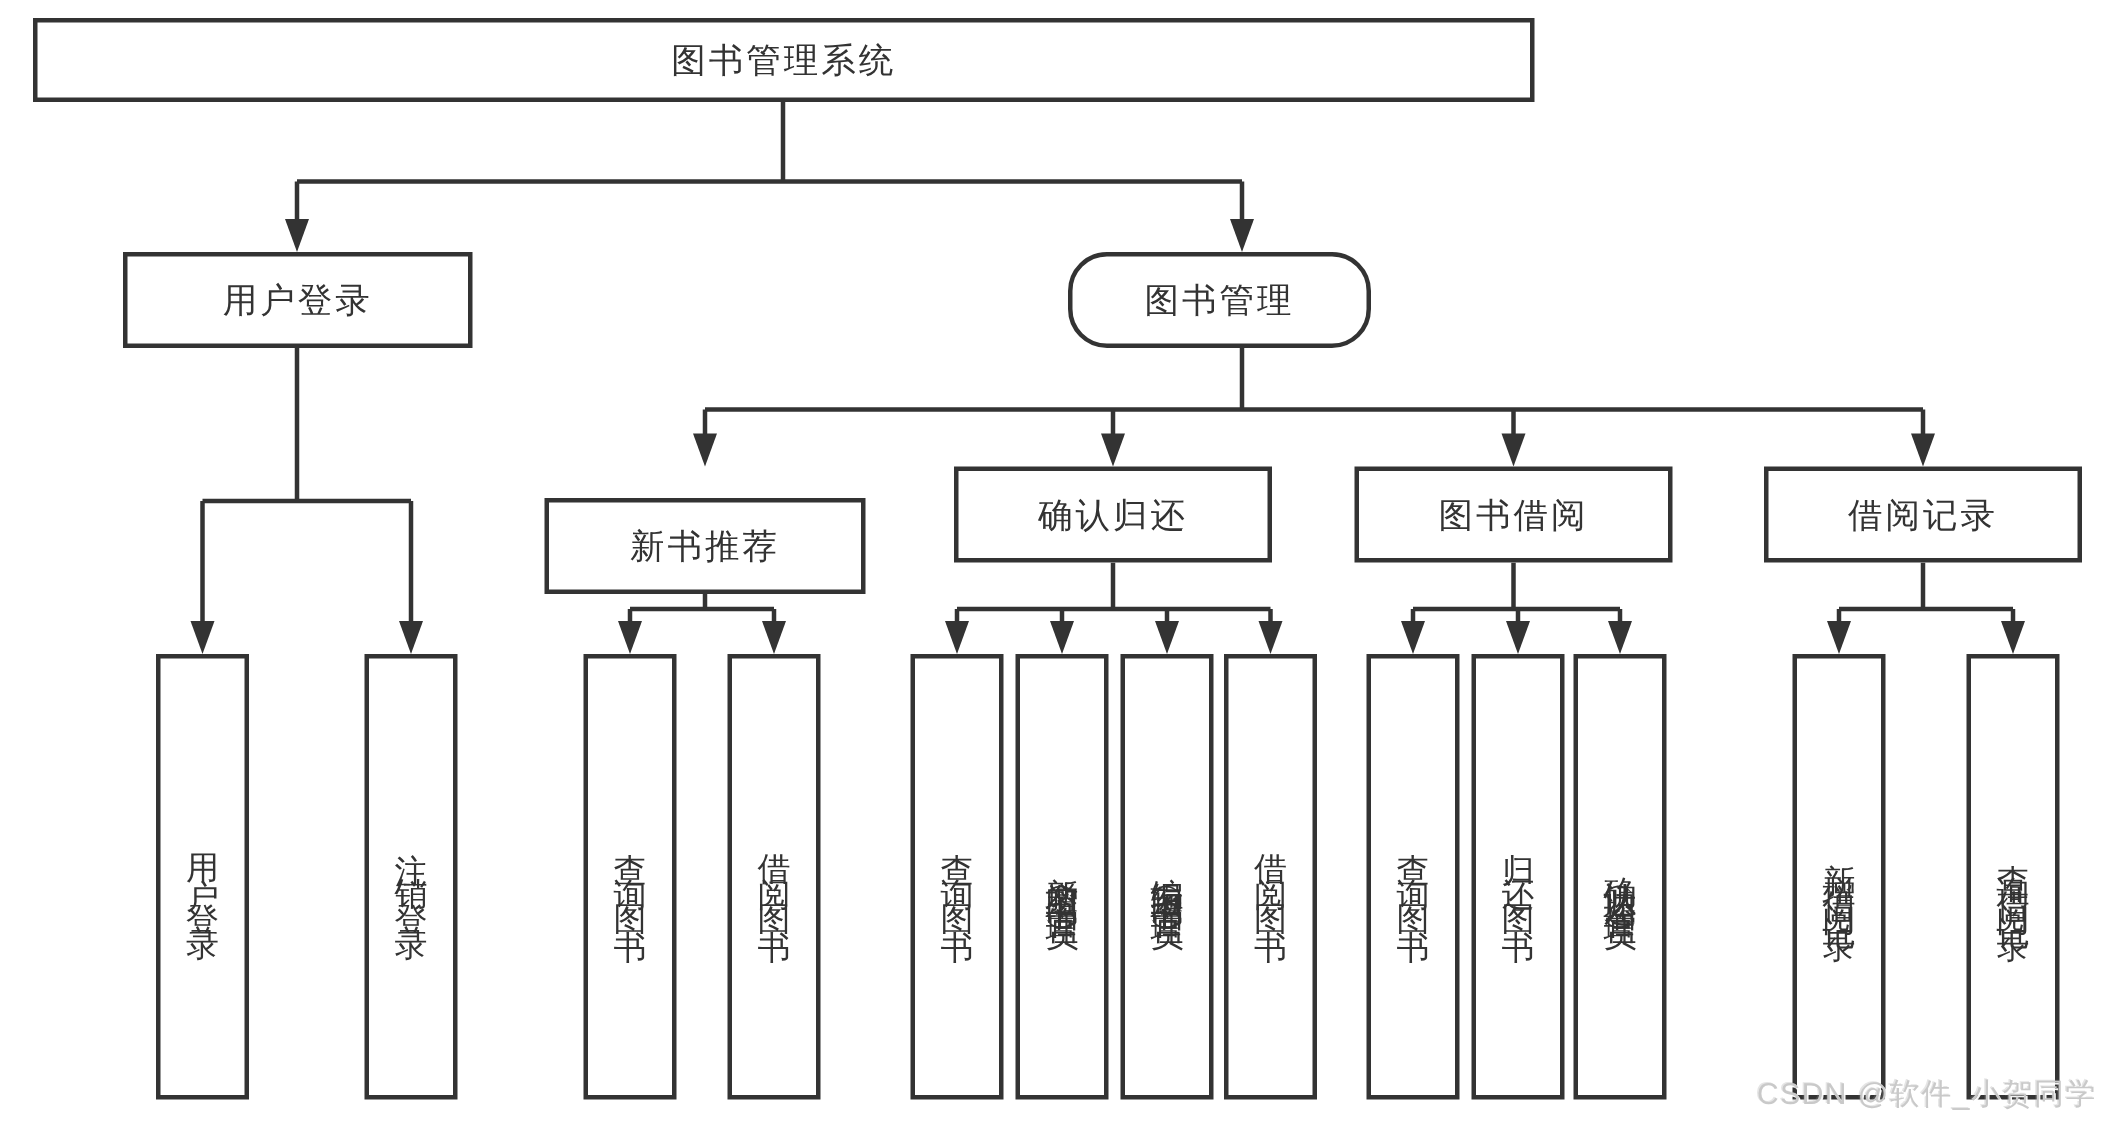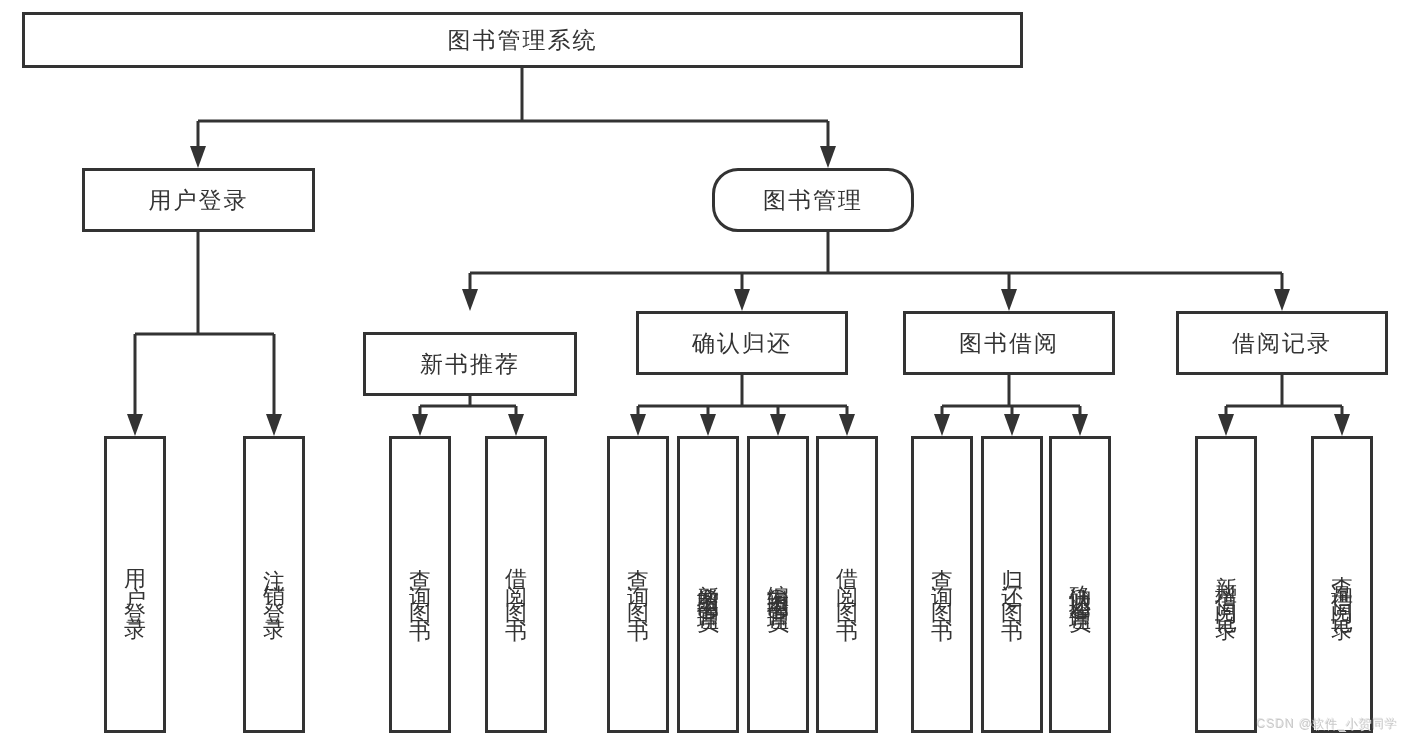--- a/index.html
+++ b/index.html
@@ -18,21 +18,21 @@
   .box.h { font-size: 23px; letter-spacing: 2px; white-space: nowrap; }
   .box.v {
     writing-mode: vertical-rl; text-orientation: mixed;
     font-size: 22px; line-height: 1;
   }
   .ls-wide  { letter-spacing: 17px; }  
   .ls-mid   { letter-spacing: 9px;  }  
   .ls-tight { letter-spacing: 4px; font-size: 23px; } 
   .watermark {
     position: absolute; right: 7px; top: 716px; z-index: 3;
-    font-size: 12px; color: #c9c9c9; letter-spacing: 1px; white-space: nowrap;
+    font-size: 20px; color: #c9c9c9; letter-spacing: 1px; white-space: nowrap;
     text-shadow: 1px 1px 0 rgba(255,255,255,0.95), -1px -1px 0 rgba(150,150,150,0.25);
   }
 </style>
 </head>
 <body>
 
 <div class="stage">
 
   <svg class="wires" width="1405" height="747" viewBox="0 0 1405 747" xmlns="http://www.w3.org/2000/svg">
     <g stroke="#333333" stroke-width="3" fill="none">

